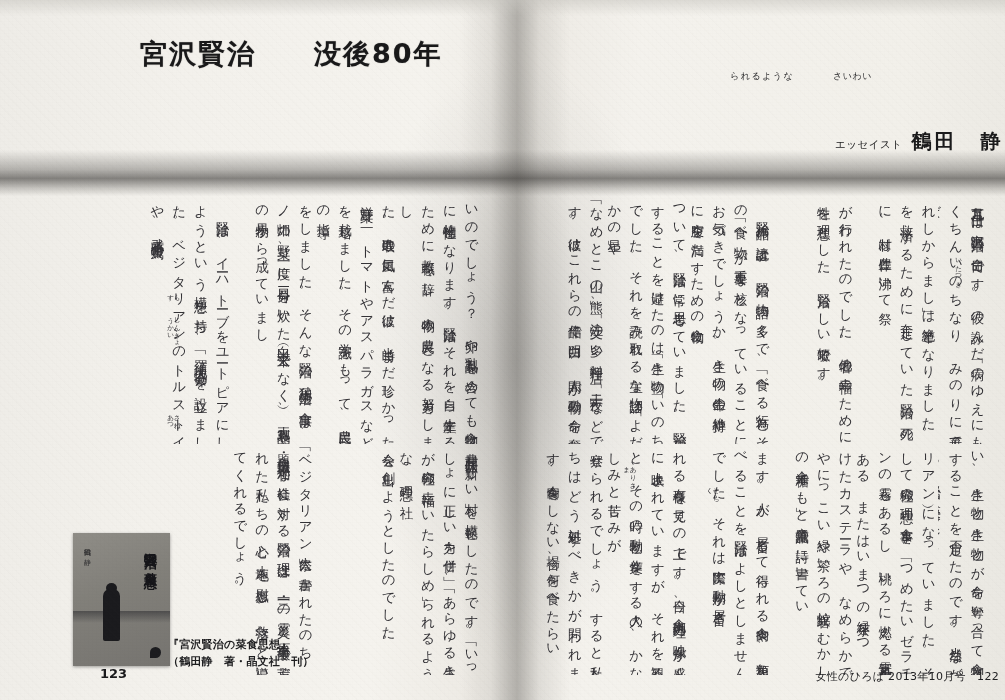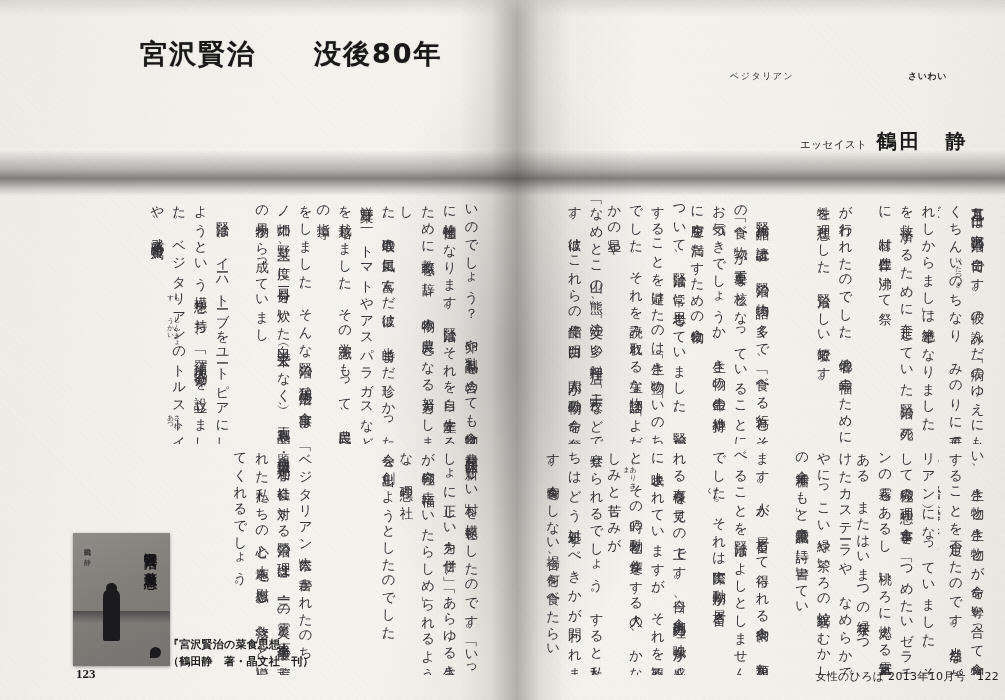--- a/index.html
+++ b/index.html
@@ -89,34 +89,35 @@
   }
   .ruby-small {
     position: absolute;
     font-family: "DejaVu Sans", "Liberation Sans", sans-serif;
     font-size: 9px;
     letter-spacing: 1.5px;
     color: #2a2a2c;
     white-space: nowrap;
   }
   #ruby-vege { left: 730px; top: 70px; }
-  #ruby-saiwai { left: 908px; top: 70px; letter-spacing: .5px; font-weight: bold; }
+  #ruby-saiwai { left: 833px; top: 70px; letter-spacing: .5px; }
 
   .byline {
     position: absolute;
     left: 800px; top: 128px;
     display: flex;
     align-items: baseline;
     gap: 9px;
     color: #1b1b1c;
   }
   .byline-role {
     font-family: "DejaVu Sans", "Liberation Sans", sans-serif;
     font-size: 10.5px;
     letter-spacing: .5px;
+    margin-left: 35px;
   }
   .byline-name {
     font-family: "DejaVu Sans", "Liberation Sans", sans-serif;
     font-weight: bold;
     font-size: 20px;
     letter-spacing: 3px;
   }
 
   
   .vcol {
@@ -217,40 +218,40 @@
     letter-spacing: .2px;
   }
 
   .folio {
     position: absolute;
     font-family: "DejaVu Sans", "Liberation Sans", sans-serif;
     font-weight: bold;
     font-size: 13px;
     color: #1a1a1c;
   }
-  #folio-left { left: 76px; top: 666px; font-family: Liberation Serif, serif; }
+  #folio-left { left: 100px; top: 666px; }
   #folio-right {
     right: 14px; top: 669px;
     font-size: 11px;
     letter-spacing: .3px;
     font-weight: normal;
     color: #212123;
   }
 </style>
 </head>
 <body>
 
 <div id="page">
 
   <div id="gutter"></div>
   <div id="bandshadow"></div>
   <div id="topedge"></div>
 
   <div class="hdr-left">宮沢賢治　　没後80年</div>
-  <div class="ruby-small" id="ruby-vege">ベジタリアン</div>
+  <div class="ruby-small" id="ruby-vege">られるような</div>
   <div class="ruby-small" id="ruby-saiwai">さいわい</div>
 
   <div class="byline">
     <span class="byline-role">エッセイスト</span>
     <span class="byline-name">鶴田　静</span>
   </div>
 
   <div class="vcol top" style="left:938px; width:50px;">九月二十一日は宮沢賢治の命日です。彼の詠んだ「病のゆえにもくちんいのちなり　みのりに棄てばう</div>
   <div class="ruby-mark" style="left:955px; top:253px; height:34px;">いたつき</div>
 

